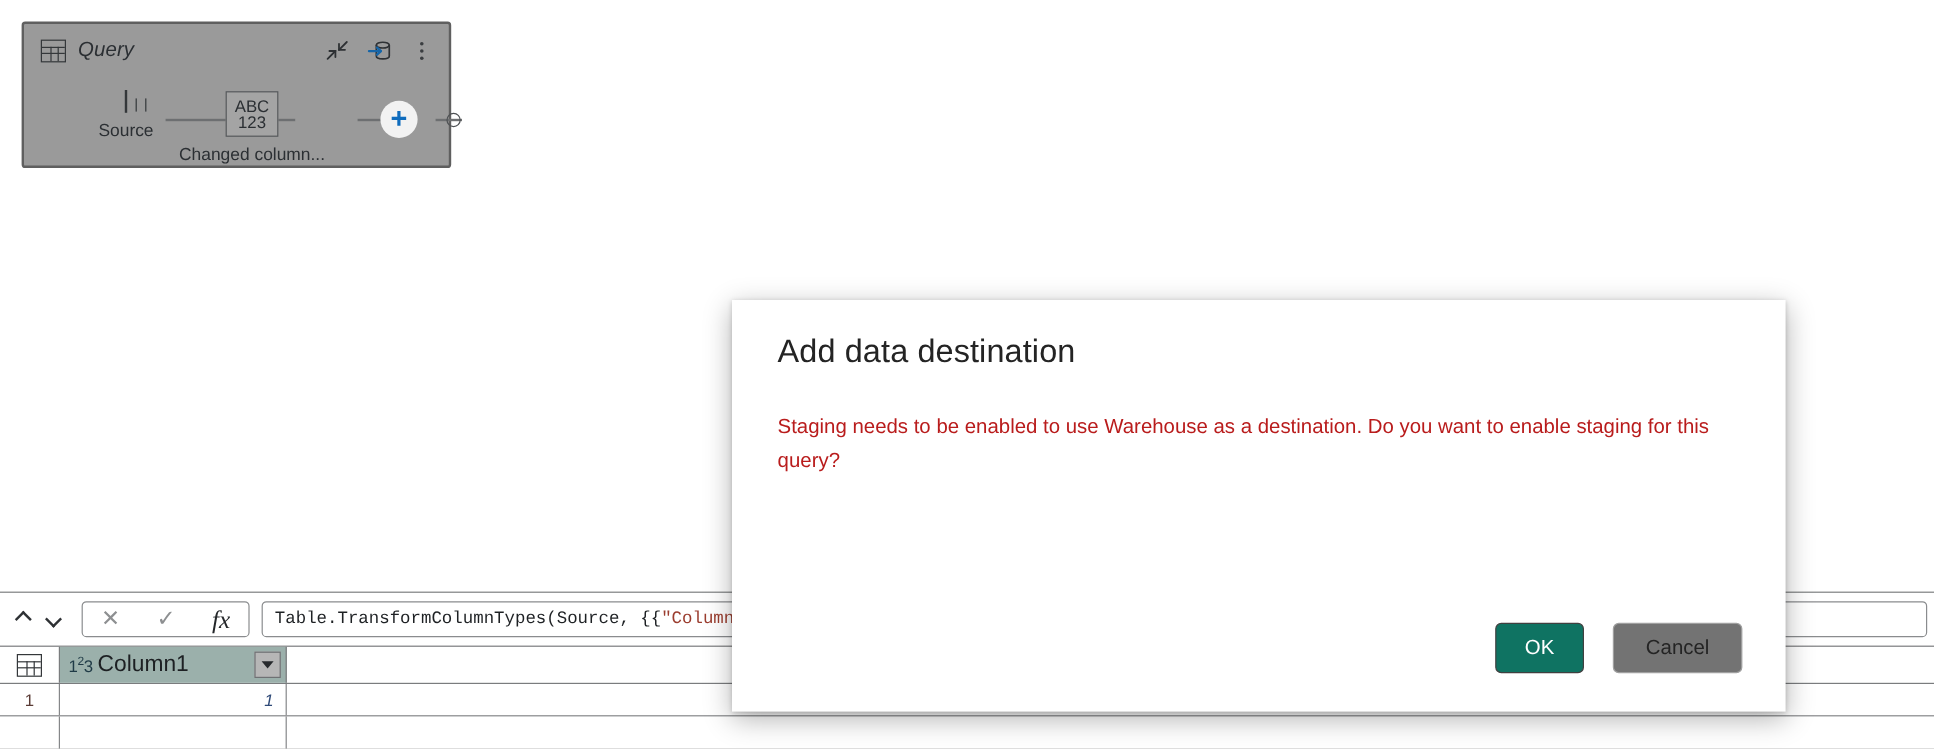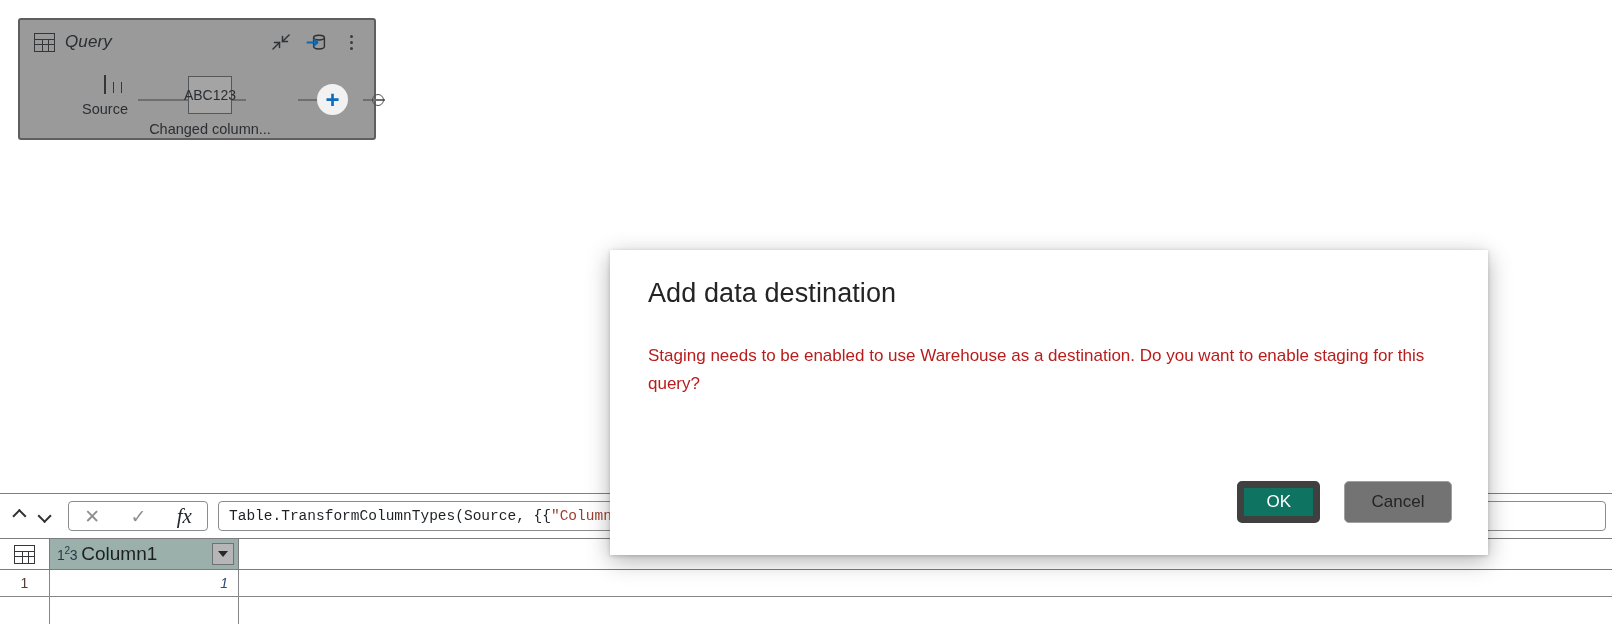--- a/index.html
+++ b/index.html
@@ -111,21 +111,21 @@
   .src-icon::after  { content:""; position:absolute; left:0; right:0; top:13.5px; border-top:1.4px solid #34373a; }
   .src-icon i {
     position:absolute; top:6px; bottom:0; left:8px; width:9px;
     border-left:1.4px solid #34373a; border-right:1.4px solid #34373a; font-style:normal;
   }
   .abc-box {
     width: 44px; height: 38px;
     border: 1.6px solid #55585b;
     background: #a4a4a4;
     margin: 0 auto;
-    display: flex; 
+    display: flex; flex-direction: column;
     align-items: center; justify-content: center;
     line-height: 1.02;
     font-size: 14px;
     color: #2b2f33;
   }
   .plus-node {
     position: absolute;
     top: 20px;
     width: 31px; height: 31px;
     border-radius: 50%;
@@ -291,21 +291,21 @@
   }
   .row-rest { flex: 1; }
   .grid-row.blank { border-bottom: none; }
 
   
   #dialog {
     position: absolute;
     left: 610px;
     top: 250px;
     width: 878px;
-    height: 305px;
+    height: 343px;
     background: #ffffff;
     box-shadow: 0 6px 22px rgba(0,0,0,0.30), 0 1px 4px rgba(0,0,0,0.18);
     padding: 28px 36px 4px 38px;
     z-index: 50;
   }
   #dialog-title {
     font-size: 27px;
     color: #242424;
     letter-spacing: .1px;
   }
@@ -331,21 +331,21 @@
     border-radius: 5px;
     cursor: pointer;
     display: flex;
     align-items: center;
     justify-content: center;
     font-family: "Liberation Sans", sans-serif;
   }
   .btn-primary {
     background: #0f7362;
     color: #ffffff;
-    border: 7px solid #404040;
+    border: 1px solid #404040;
   }
   .btn-secondary {
     background: #737373;
     color: #242424;
     border: 1px solid #a0a0a0;
     min-width: 108px;
   }
 </style>
 </head>
 <body>

